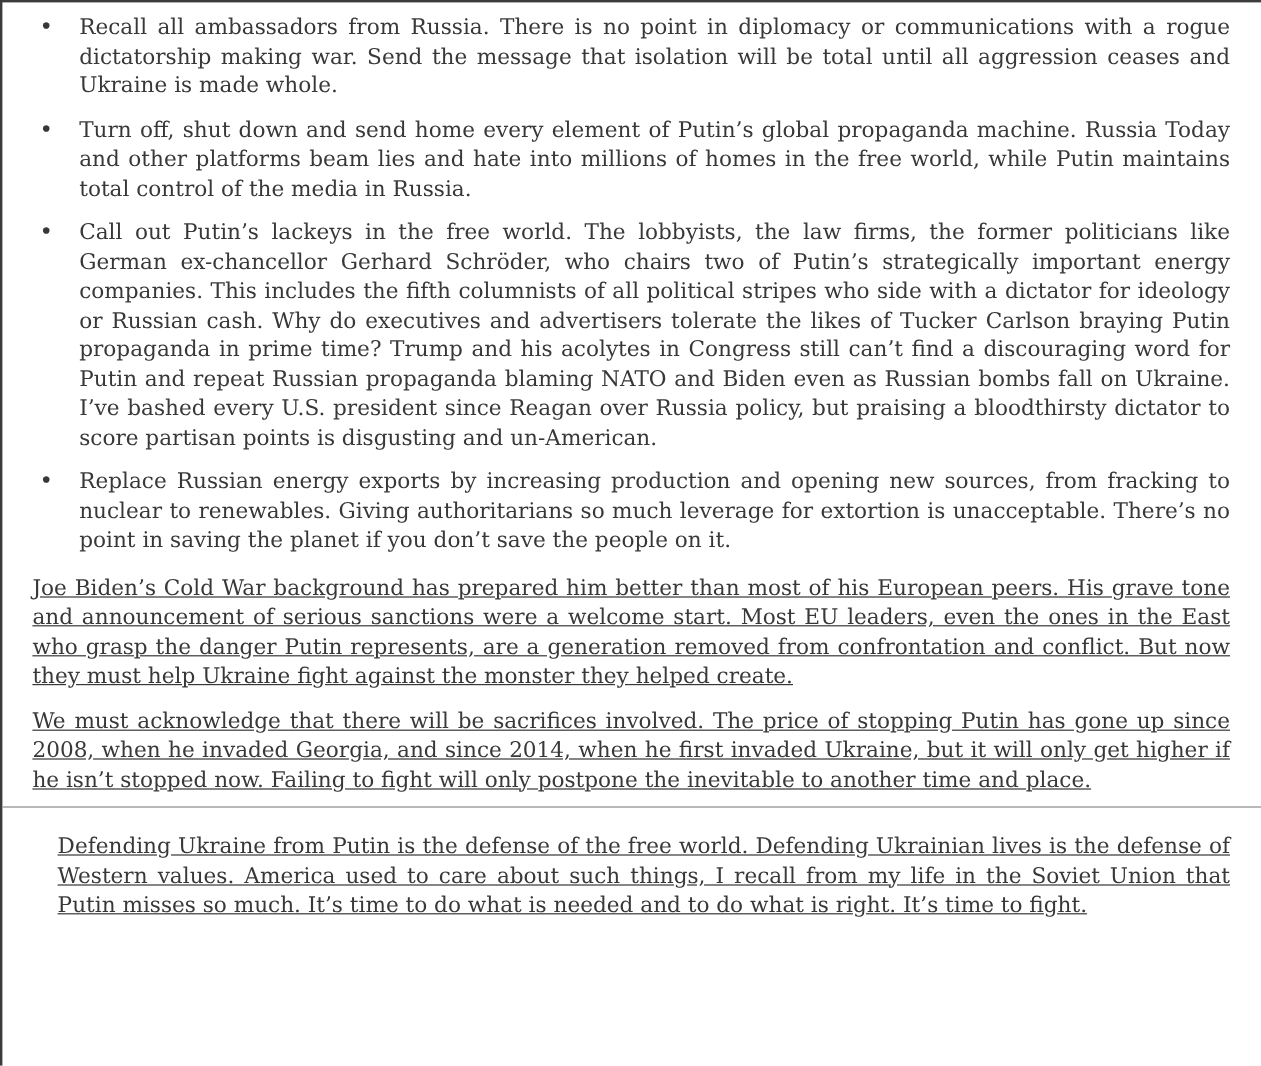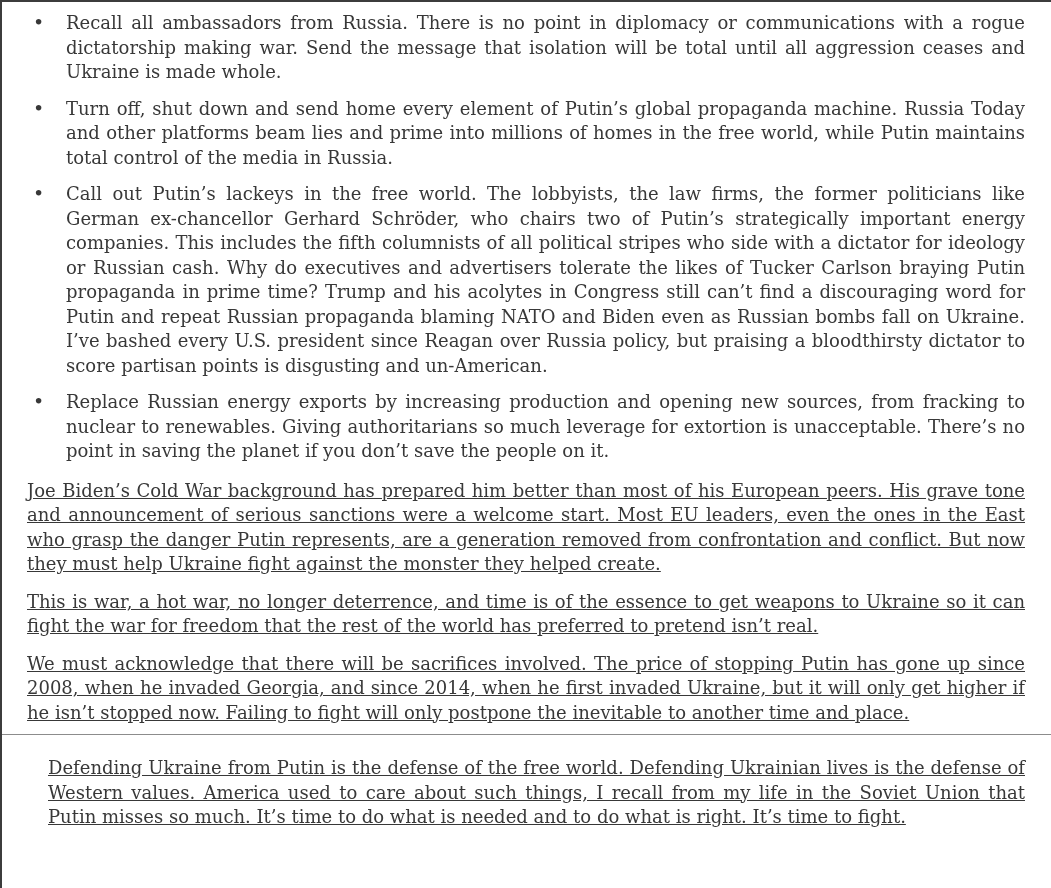--- a/index.html
+++ b/index.html
@@ -56,31 +56,30 @@
 </style>
 </head>
 <body>
 
 <div class="content top">
   <ul class="bullet-list">
     <li>
       <span class="bullet">•</span><span>Recall all ambassadors from Russia. There is no point in diplomacy or communications with a rogue dictatorship making war. Send the message that isolation will be total until all aggression ceases and Ukraine is made whole.</span>
     </li>
     <li>
-      <span class="bullet">•</span><span>Turn off, shut down and send home every element of Putin’s global propaganda machine. Russia Today and other platforms beam lies and prime into millions of homes in the free world, while Putin maintains total control of the media in Russia.</span>
+      <span class="bullet">•</span><span>Turn off, shut down and send home every element of Putin’s global propaganda machine. Russia Today and other platforms beam lies and hate into millions of homes in the free world, while Putin maintains total control of the media in Russia.</span>
     </li>
     <li>
       <span class="bullet">•</span><span>Call out Putin’s lackeys in the free world. The lobbyists, the law firms, the former politicians like German ex-chancellor Gerhard Schröder, who chairs two of Putin’s strategically important energy companies. This includes the fifth columnists of all political stripes who side with a dictator for ideology or Russian cash. Why do executives and advertisers tolerate the likes of Tucker Carlson braying Putin propaganda in prime time? Trump and his acolytes in Congress still can’t find a discouraging word for Putin and repeat Russian propaganda blaming NATO and Biden even as Russian bombs fall on Ukraine. I’ve bashed every U.S. president since Reagan over Russia policy, but praising a bloodthirsty dictator to score partisan points is disgusting and un-American.</span>
     </li>
     <li>
       <span class="bullet">•</span><span>Replace Russian energy exports by increasing production and opening new sources, from fracking to nuclear to renewables. Giving authoritarians so much leverage for extortion is unacceptable. There’s no point in saving the planet if you don’t save the people on it.</span>
     </li>
   </ul>
   <p>Joe Biden’s Cold War background has prepared him better than most of his European peers. His grave tone and announcement of serious sanctions were a welcome start. Most EU leaders, even the ones in the East who grasp the danger Putin represents, are a generation removed from confrontation and conflict. But now they must help Ukraine fight against the monster they helped create.</p>
-  <p>This is war, a hot war, no longer deterrence, and time is of the essence to get weapons to Ukraine so it can fight the war for freedom that the rest of the world has preferred to pretend isn’t real.</p>
   <p>We must acknowledge that there will be sacrifices involved. The price of stopping Putin has gone up since 2008, when he invaded Georgia, and since 2014, when he first invaded Ukraine, but it will only get higher if he isn’t stopped now. Failing to fight will only postpone the inevitable to another time and place.</p>
 </div>
 
 <hr class="divider">
 
 <div class="content bottom">
   <p>Defending Ukraine from Putin is the defense of the free world. Defending Ukrainian lives is the defense of Western values. America used to care about such things, I recall from my life in the Soviet Union that Putin misses so much. It’s time to do what is needed and to do what is right. It’s time to fight.</p>
 </div>
 
 </body></html>

